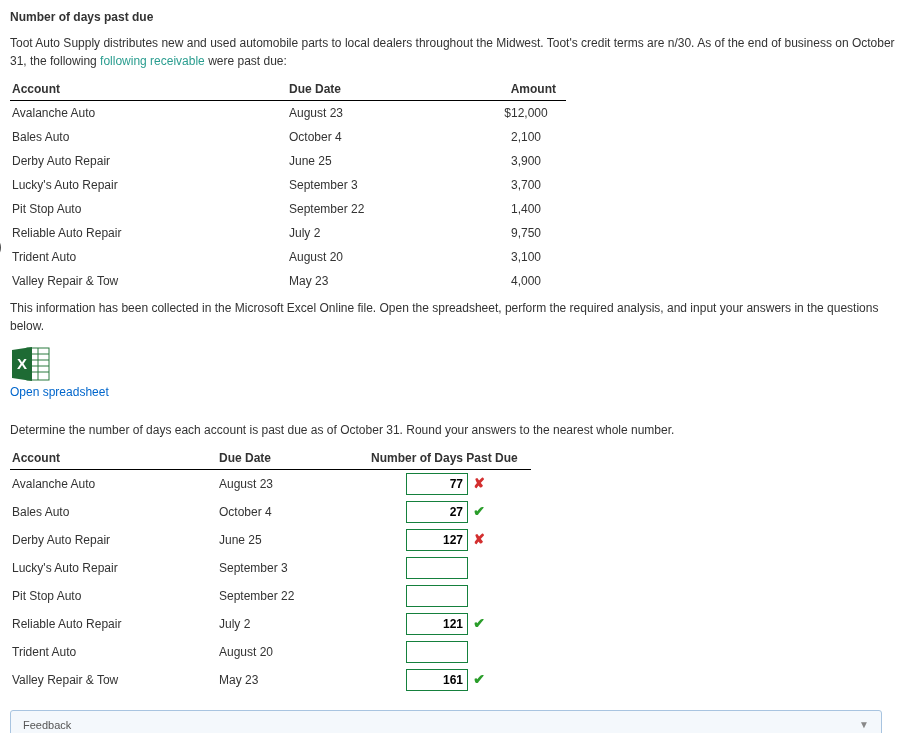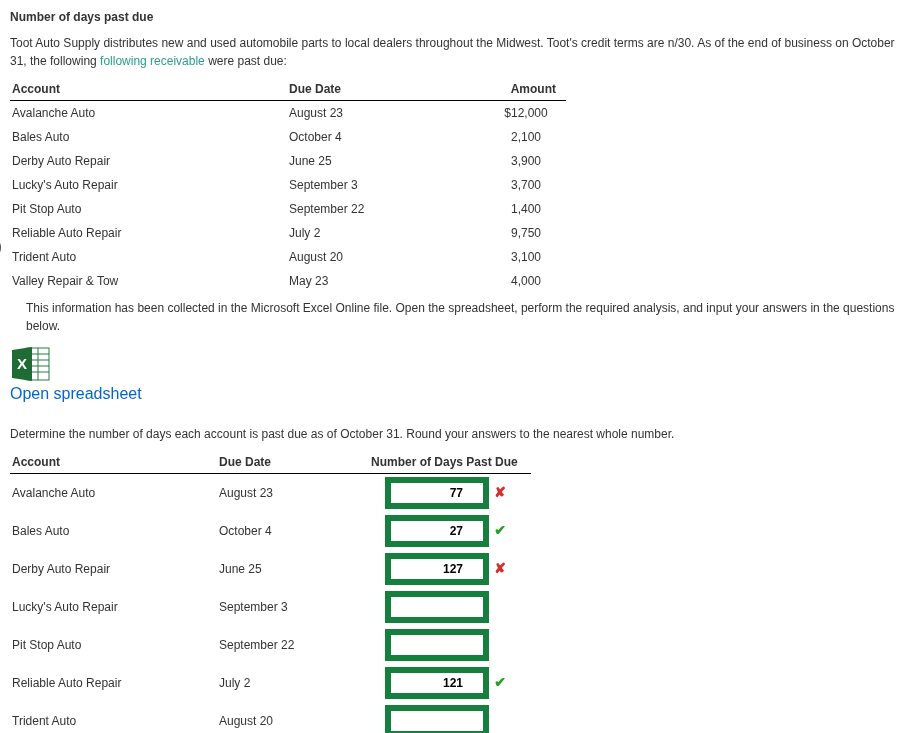--- a/index.html
+++ b/index.html
@@ -38,33 +38,33 @@
     padding: 5px 10px 5px 2px;
   }
   .data-table .amount-col {
     text-align: center;
     min-width: 60px;
   }
   .col-account-1 { width: 265px; }
   .col-due-1 { width: 195px; }
   .col-amount-1 { width: 60px; }
   .after-table {
-    margin: 6px 0 10px 16px;
+    margin: 6px 0 10px 0;
     line-height: 1.5;
   }
   .excel-icon {
     width: 42px;
     height: 38px;
     display: block;
     margin: 8px 0 2px 0;
   }
   .open-link {
     color: #0066cc;
     text-decoration: none;
-    font-size: 16px;
+    font-size: 12px;
     display: inline-block;
     margin-bottom: 16px;
   }
   .instruction {
     margin: 8px 0 10px 0;
   }
   .answer-table {
     border-collapse: collapse;
   }
   .answer-table th {
@@ -76,26 +76,26 @@
   .answer-table td {
     padding: 3px 10px 3px 2px;
     vertical-align: middle;
   }
   .col-account-2 { width: 195px; }
   .col-due-2 { width: 140px; }
   .col-input-2 { width: 150px; text-align: center; }
   .answer-input {
     width: 52px;
     height: 18px;
-    border: 6px solid #15803d;
+    border: 1px solid #15803d;
     text-align: right;
     font-family: inherit;
     font-size: 12px;
     font-weight: bold;
-    padding: 1px 20px;
+    padding: 1px 4px;
     background: #fff;
   }
   .mark {
     font-weight: bold;
     font-size: 14px;
     margin-left: 4px;
     display: inline-block;
     width: 14px;
   }
   .mark-correct { color: #2a9d2a; }

